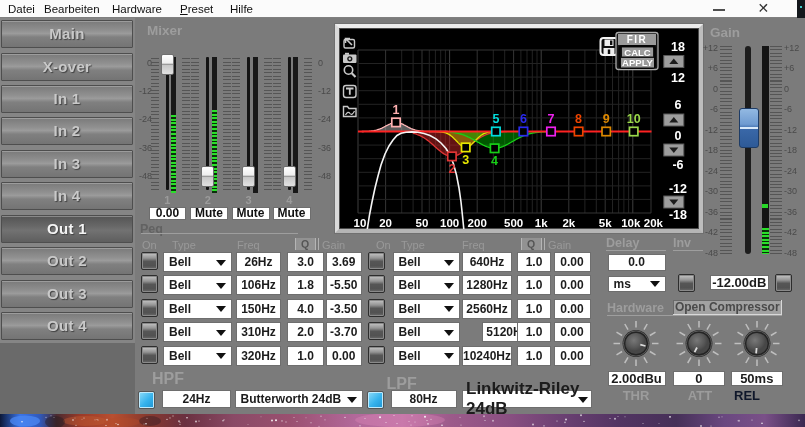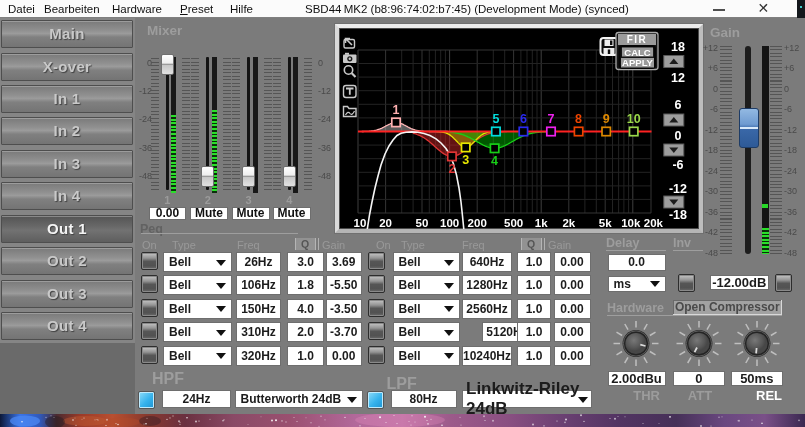--- a/index.html
+++ b/index.html
@@ -22,21 +22,20 @@
 .mbox{position:absolute;background:#fff;border:1px solid #6e6e6e;display:flex;align-items:center;justify-content:center;font-weight:bold;font-size:12px;color:#111}
 .hdr{position:absolute;font-weight:normal;font-size:11px;color:#999999}
 .uln{position:absolute;height:1px;background:#9e9e9e}
 </style></head><body>
 <div class="abs" style="left:0;top:0;width:805px;height:18px;background:#fbfbfb;border-bottom:1px solid #7f7f7f;font-size:11.5px;color:#111">
 <span class="abs" style="left:8px;top:3px">Datei</span>
 <span class="abs" style="left:44px;top:3px">Bearbeiten</span>
 <span class="abs" style="left:112px;top:3px">Hardware</span>
 <span class="abs" style="left:230px;top:3px">Hilfe</span>
 <span class="abs" style="left:180px;top:3px"><u>P</u>reset</span>
-<span class="abs" style="left:305px;top:3px">SBD44 MK2 (b8:96:74:02:b7:45) (Development Mode) (synced)</span>
 <div class="abs" style="left:712.5px;top:9px;width:12px;height:2px;background:#4f4f4f"></div>
 <span class="abs" style="left:757.5px;top:0px;font-size:14px;color:#333;font-weight:400">✕</span>
 <div class="abs" style="left:797px;top:0;width:8px;height:18px;background:#14181c"></div>
 <div class="abs" style="left:800px;top:6px;width:2px;height:2px;background:#3ec8c8"></div>
 </div>
 <div class="abs" style="left:0;top:18px;width:805px;height:396px;background:#7b7b7b"></div>
 <div class="abs" style="left:0;top:18px;width:135px;height:396px;background:#6a6a6a"></div>
 <div class="abs" style="left:0;top:18px;width:135px;height:325px;background:#858585"></div>
 <div class="sbtn" style="top:20.0px">Main</div>
 <div class="sbtn" style="top:52.5px">X-over</div>
@@ -372,23 +371,23 @@
     <line x1="169.0" y1="41.4" x2="172.2" y2="47.0" stroke="#bfbfbf" stroke-width="1.5"></line>
     <line x1="174.9" y1="35.5" x2="180.5" y2="38.8" stroke="#bfbfbf" stroke-width="1.5"></line>
     <circle cx="161" cy="27.5" r="13.4" fill="#242424"></circle>
     <circle cx="161" cy="27.5" r="12.6" fill="none" stroke="#6a6a6a" stroke-width="0.8"></circle>
     <circle cx="161" cy="27.5" r="10.6" fill="url(#kg)"></circle>
     <line x1="160.6" y1="32.0" x2="160.1" y2="37.3" stroke="#dcdcdc" stroke-width="1.8"></line>
 </svg>
 <div class="box" style="left:607.5px;top:370.5px;width:58px;height:15px;font-size:13px">2.00dBu</div>
 <div class="box" style="left:673px;top:370.5px;width:51.5px;height:15px;font-size:13px">0</div>
 <div class="box" style="left:731px;top:370.5px;width:51.5px;height:15px;font-size:13px">50ms</div>
-<div class="lbl" style="left:612px;top:388px;width:48px;text-align:right;font-size:13px;color:#9c9c9c">THR</div>
+<div class="lbl" style="left:612px;top:388px;width:48px;text-align:center;font-size:13px;color:#9c9c9c">THR</div>
 <div class="lbl" style="left:676px;top:388px;width:48px;text-align:center;font-size:13px;color:#9c9c9c">ATT</div>
-<div class="lbl" style="left:734px;top:388px;width:48px;text-align:right;font-size:13px;color:#ffffff">REL</div>
+<div class="lbl" style="left:734px;top:388px;width:48px;text-align:left;font-size:13px;color:#0f172a">REL</div>
 <div class="lbl" style="left:710px;top:25px;font-size:13.5px">Gain</div>
 <div class="scl" style="left:698px;top:43.5px;width:20px;text-align:right">+12</div>
 <div class="scl" style="left:784px;top:43.5px;width:20px;text-align:left">+12</div>
 <div class="scl" style="left:698px;top:64.0px;width:20px;text-align:right">+6</div>
 <div class="scl" style="left:784px;top:64.0px;width:20px;text-align:left">+6</div>
 <div class="scl" style="left:698px;top:84.5px;width:20px;text-align:right">0</div>
 <div class="scl" style="left:784px;top:84.5px;width:20px;text-align:left">0</div>
 <div class="scl" style="left:698px;top:105.0px;width:20px;text-align:right">-6</div>
 <div class="scl" style="left:784px;top:105.0px;width:20px;text-align:left">-6</div>
 <div class="scl" style="left:698px;top:125.5px;width:20px;text-align:right">-12</div>

